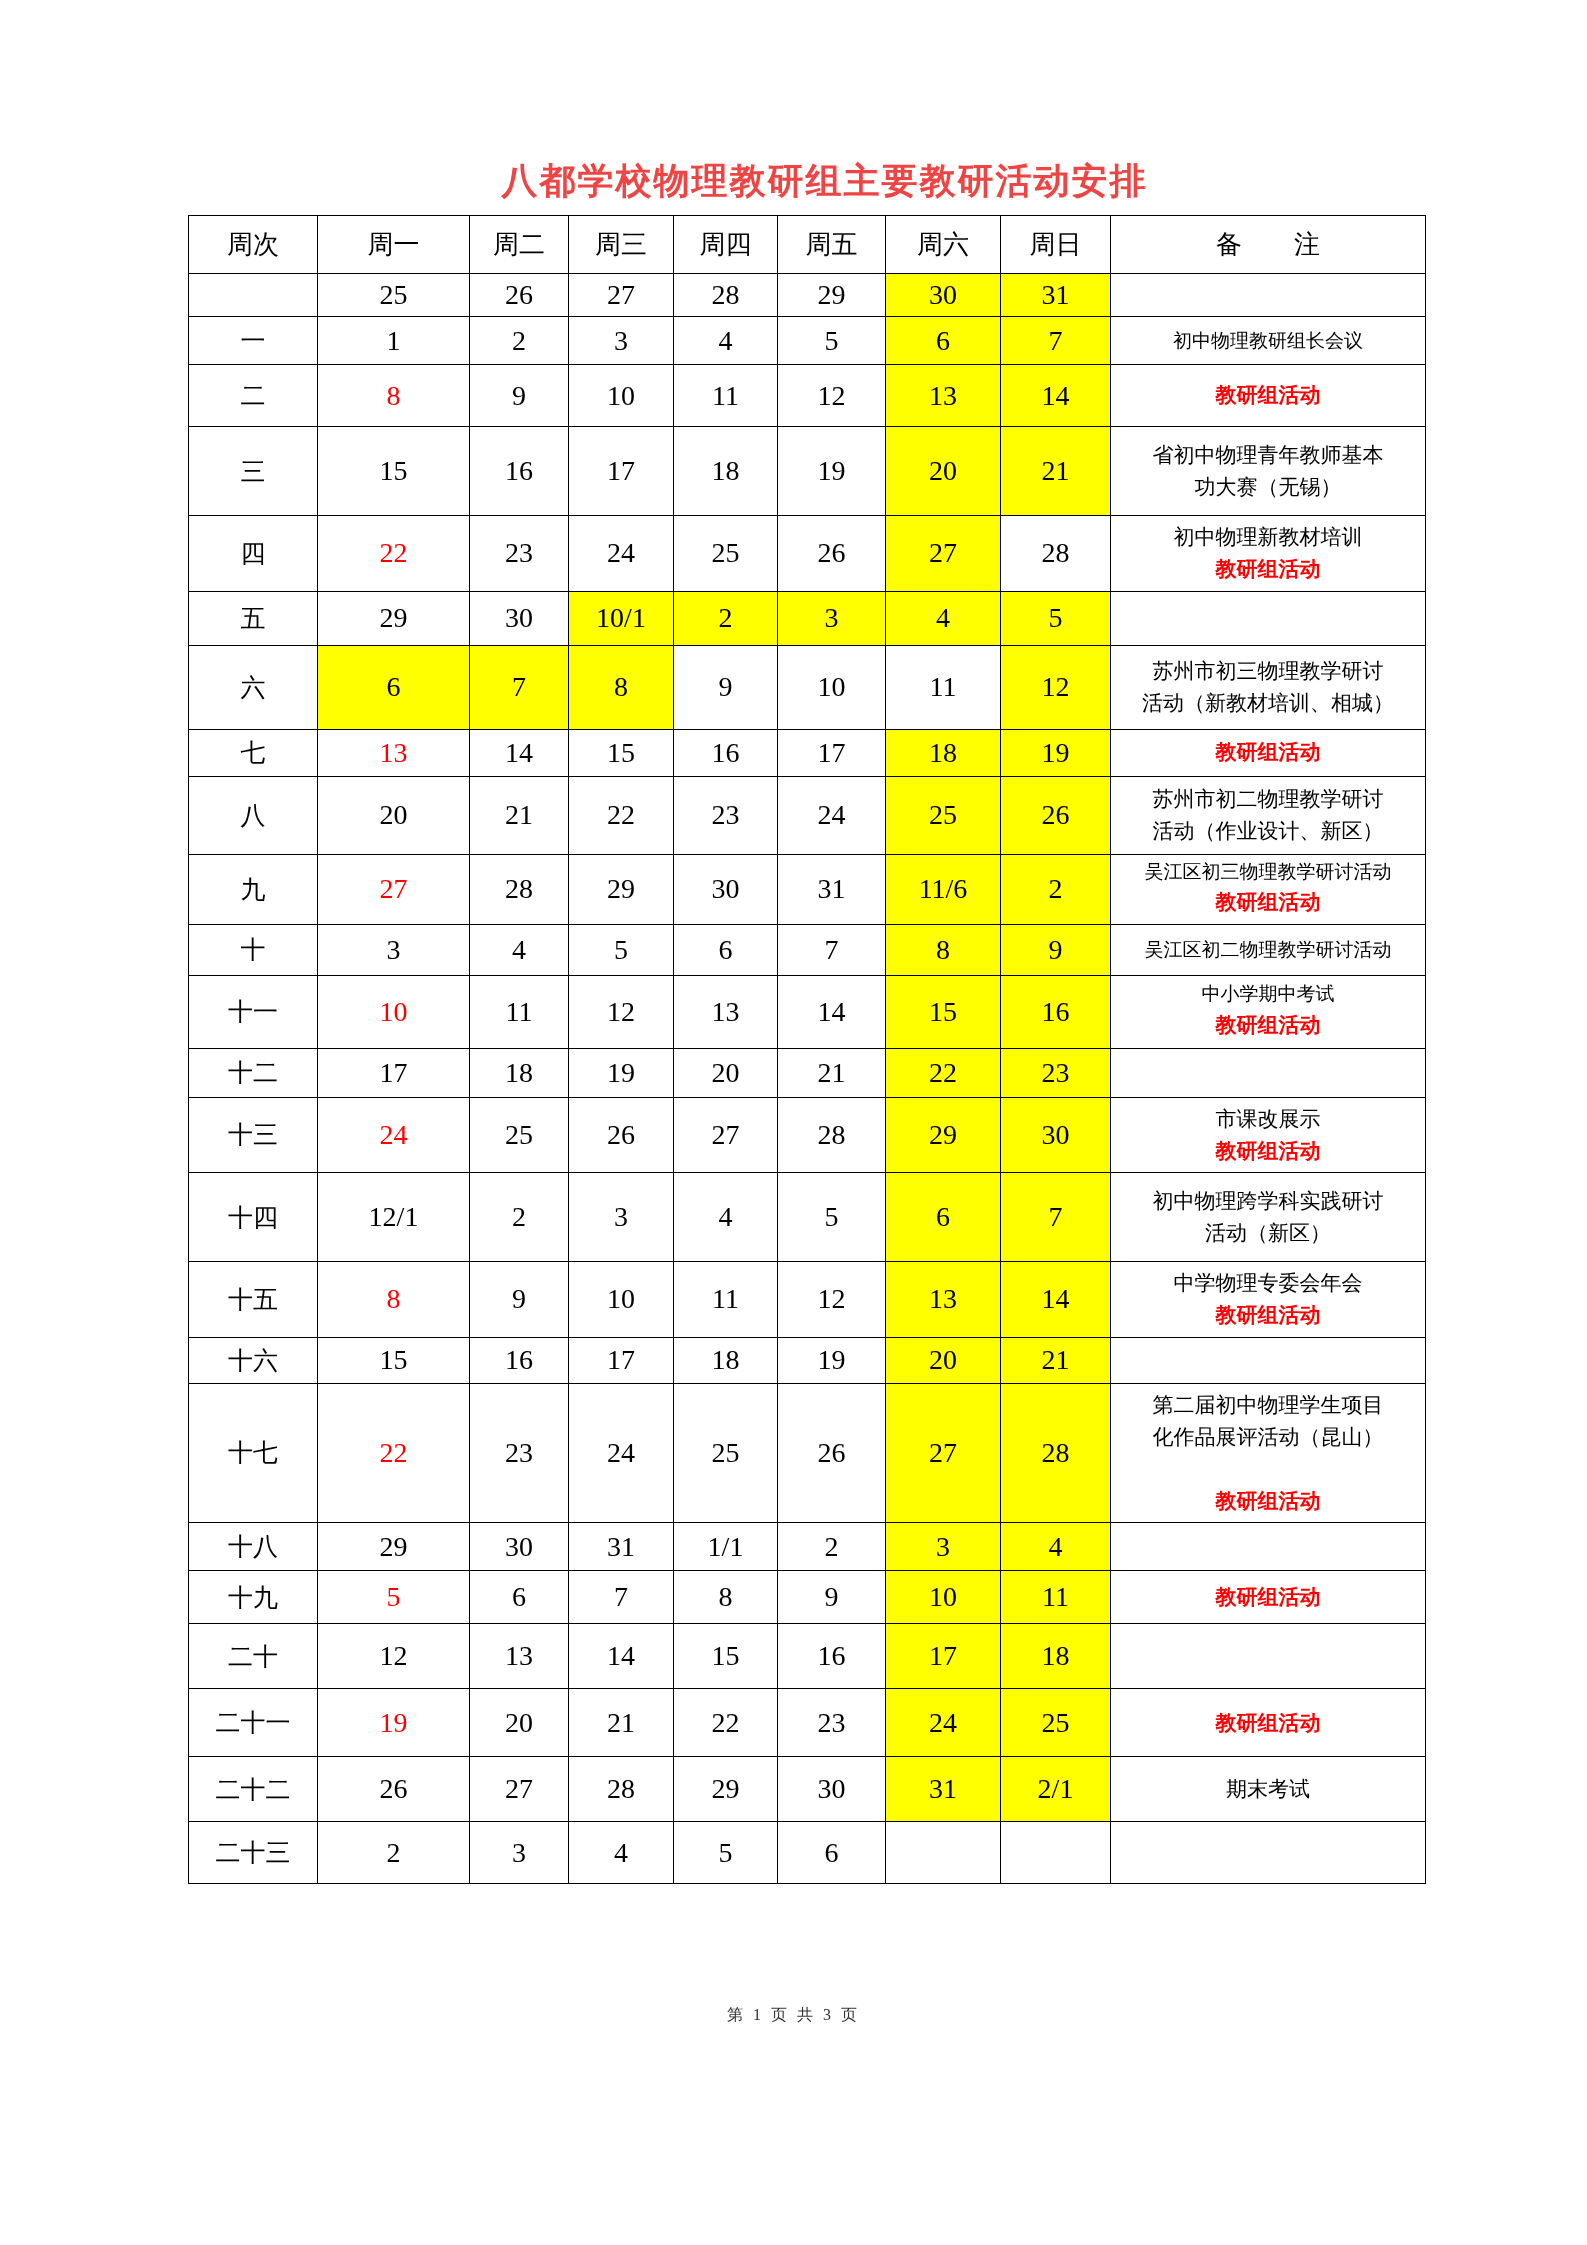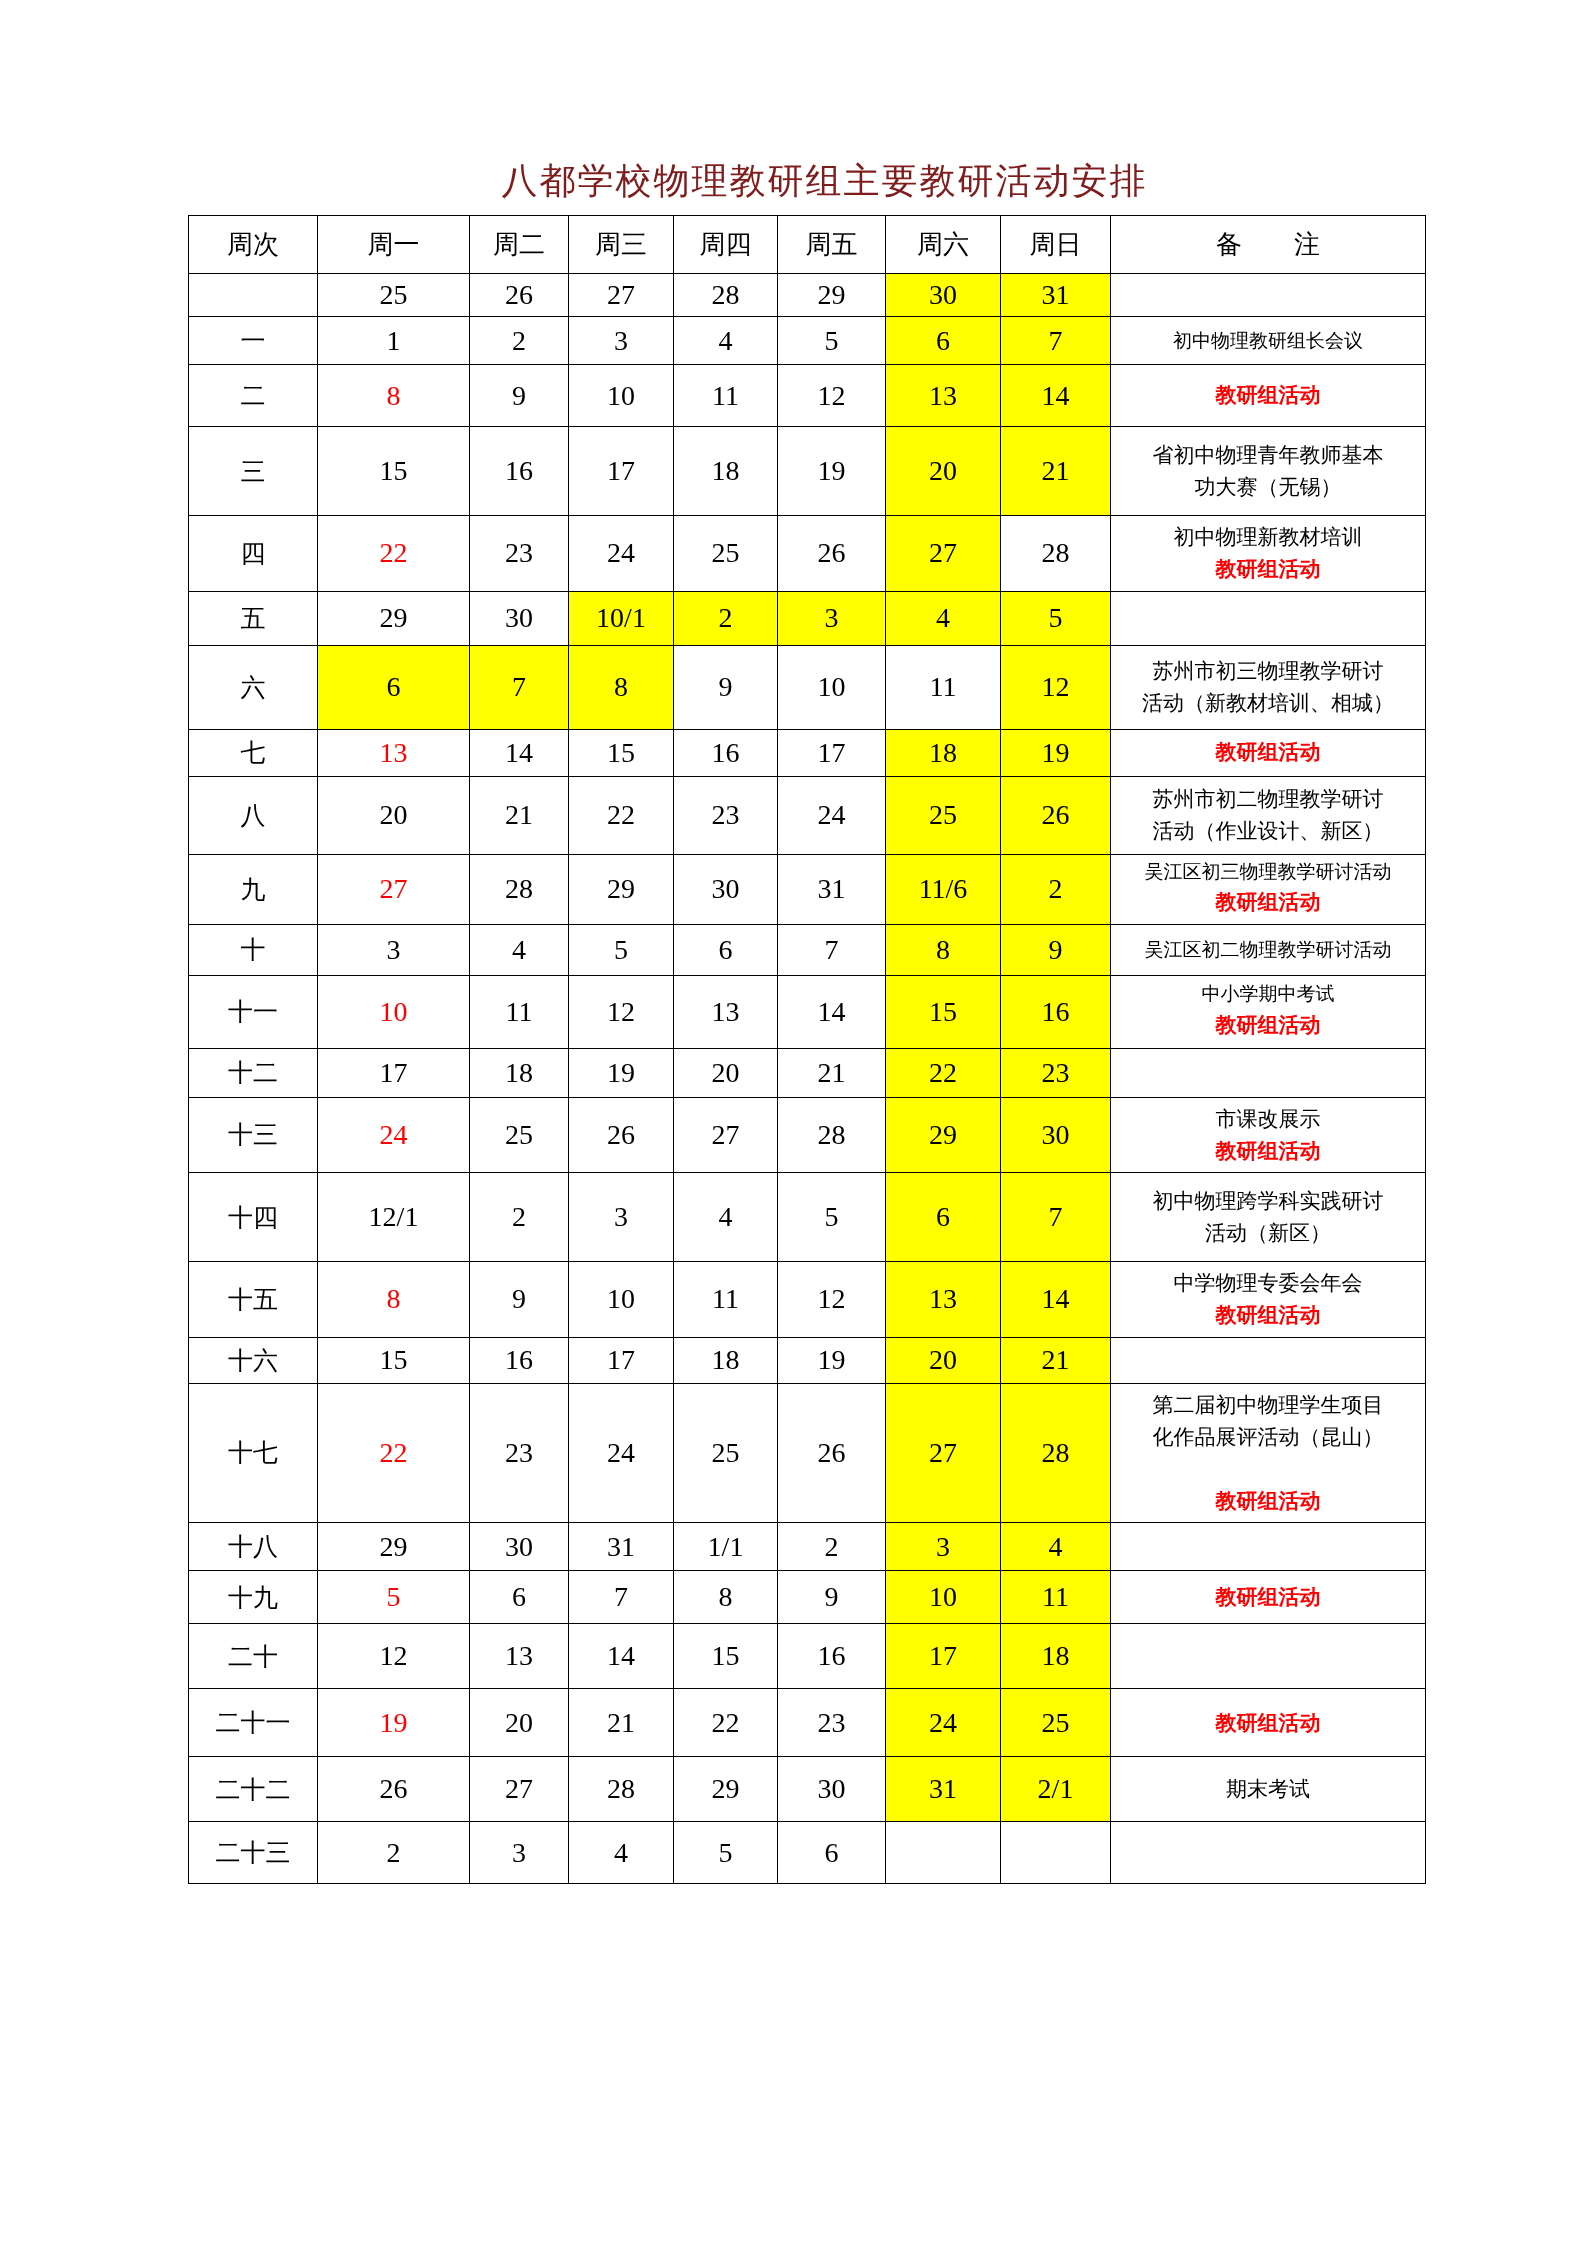--- a/index.html
+++ b/index.html
@@ -7,22 +7,22 @@
   body {
     font-family:"Liberation Serif","DejaVu Serif",serif;
     --hl:#ffff00; --red:#ff0000;
   }
   .sheet {
     position:relative; width:1587px; height:2245px;
     background:#ffffff; overflow:hidden;
   }
   .doc-title {
     position:absolute; left:206px; top:157px; width:1237px;
-    text-align:center; font-size:36px; font-weight:normal;
-    letter-spacing:2px; color:#7f1d1d;
+    text-align:center; font-size:36px; font-weight:bold;
+    letter-spacing:2px; color:#ef4444;
   }
   table.sched {
     position:absolute; left:188px; top:215px; width:1237px;
     border-collapse:collapse; table-layout:fixed;
   }
   table.sched th, table.sched td {
     border:1px solid #000; text-align:center; vertical-align:middle;
     overflow:hidden; color:#000;
   }
   table.sched th { font-size:26px; font-weight:normal; }
@@ -379,14 +379,15 @@
           <td class="date">4</td>
           <td class="date">5</td>
           <td class="date">6</td>
           <td class="date"></td>
           <td class="date"></td>
           <td class="remark"></td>
         </tr>
       </tbody>
   </table>
 
+  <div class="page-footer">第 1 页 共 3 页</div>
 
 </div>
 
 </body></html>

